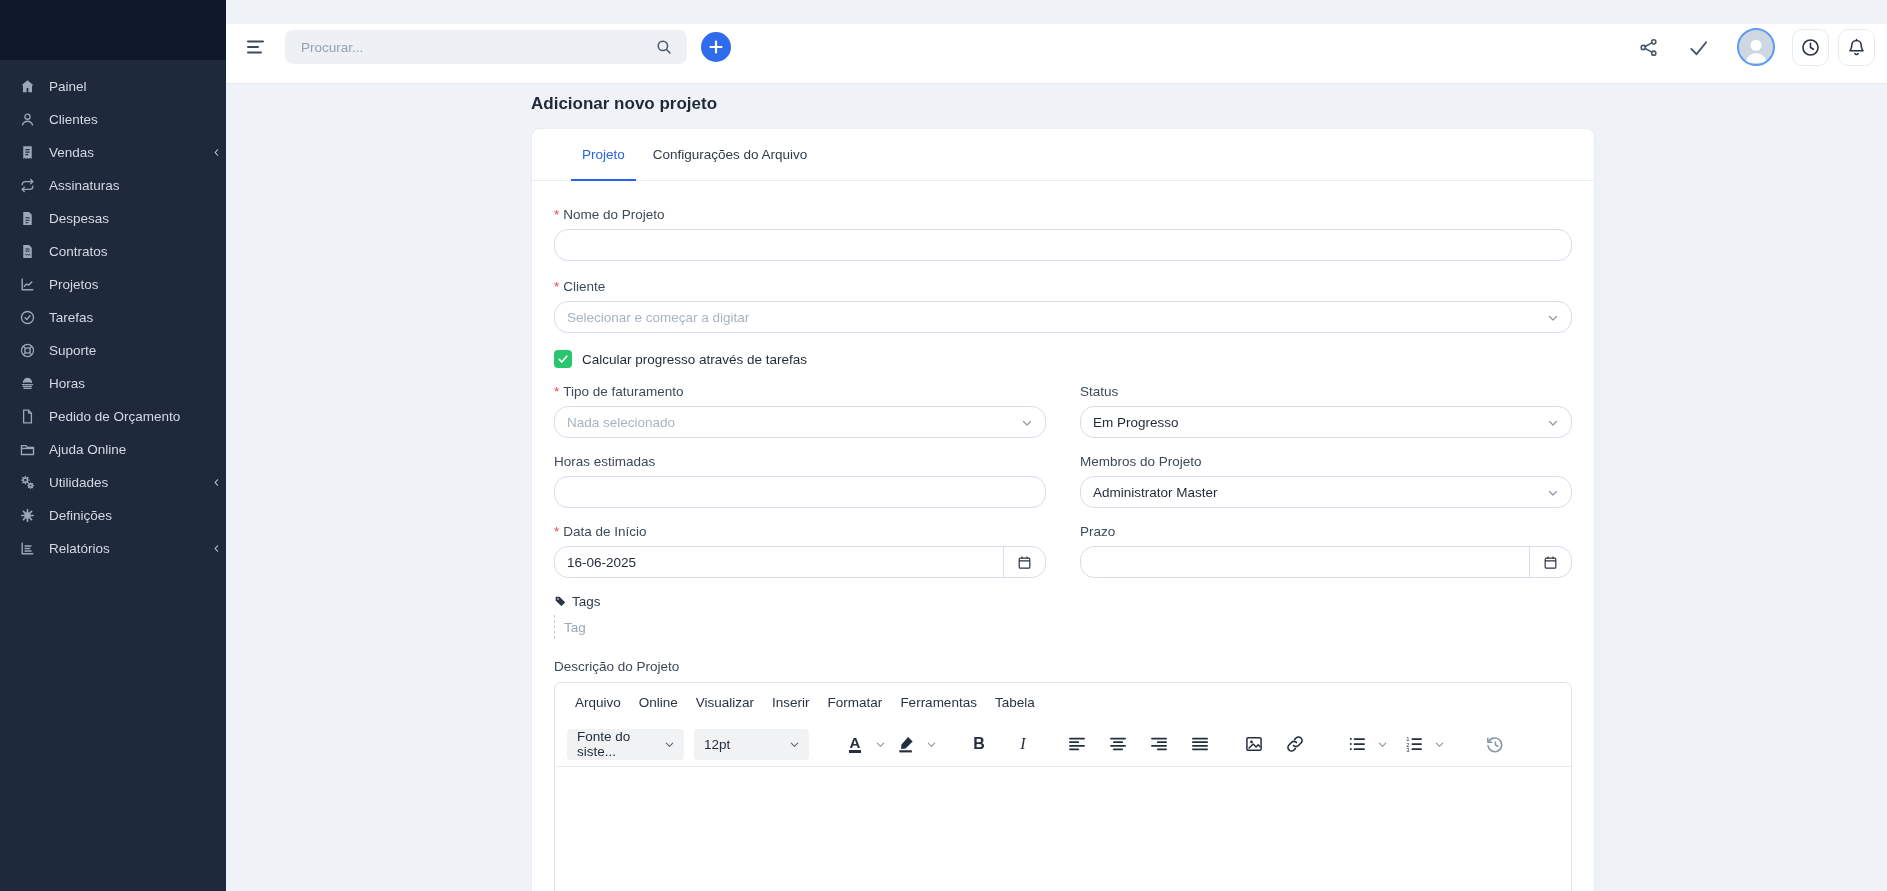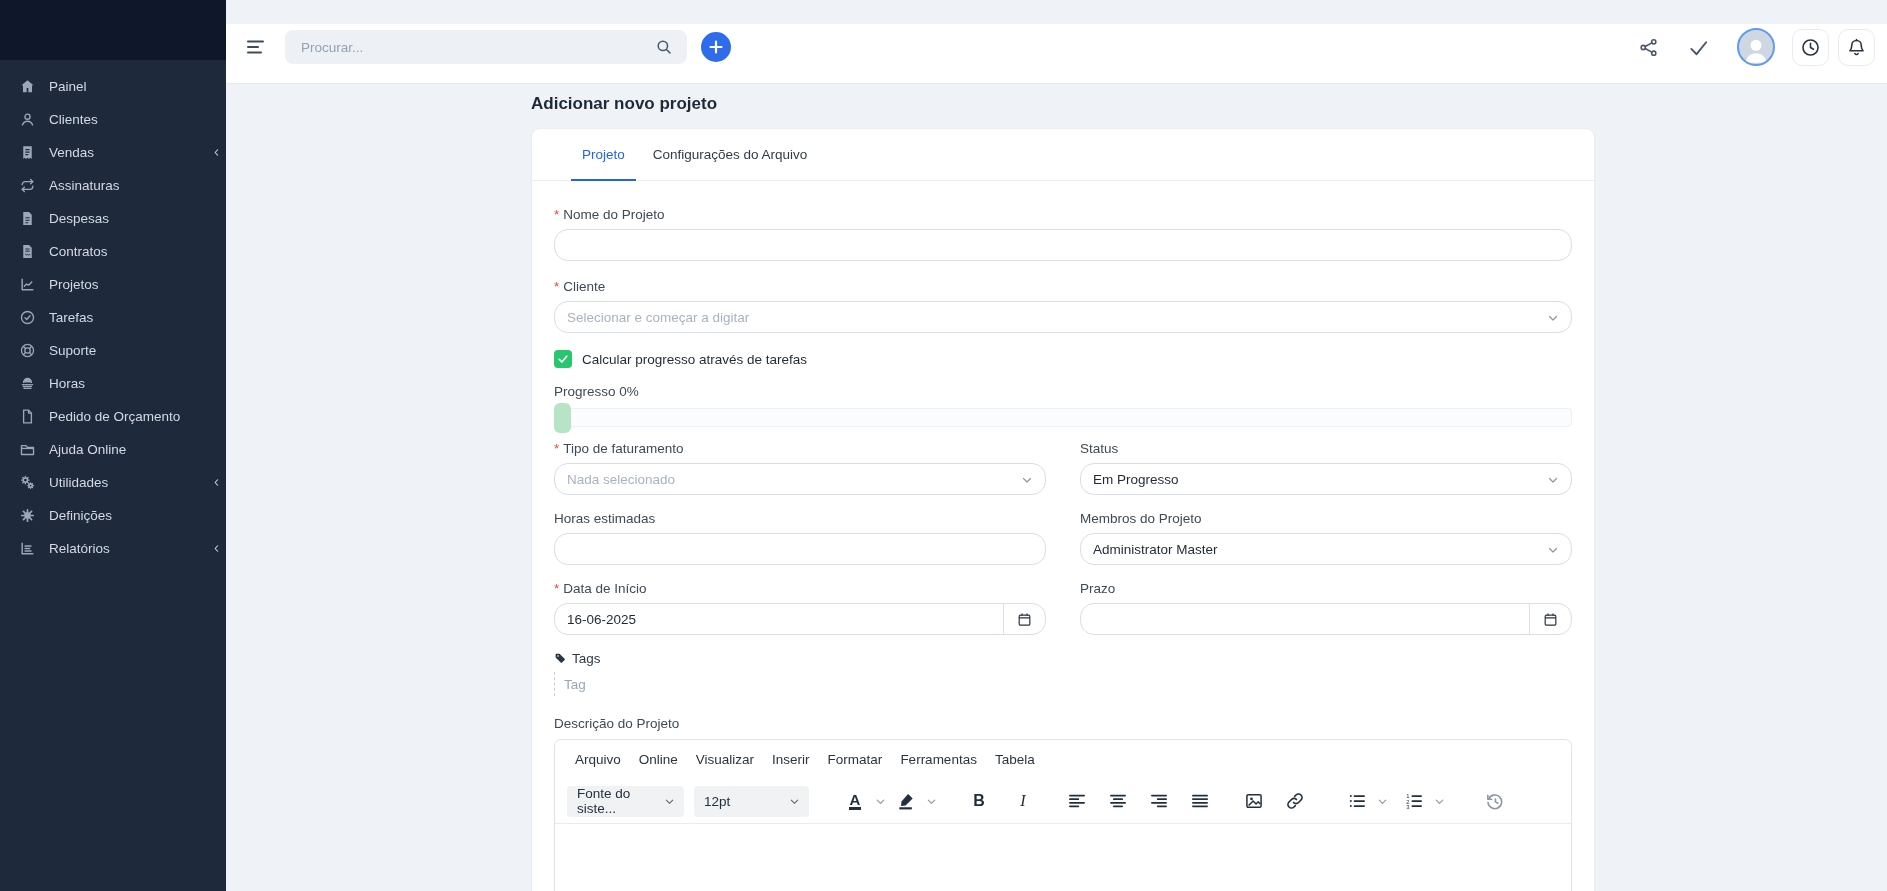--- a/index.html
+++ b/index.html
@@ -343,27 +343,20 @@
 
       <div class="check-row">
         <div class="checkbox">
           <svg width="12" height="12" viewBox="0 0 24 24" fill="none" stroke="currentColor" stroke-width="3.4" stroke-linecap="round" stroke-linejoin="round">
               <path d="M4.5 12.8 9.7 18 19.5 6.5"></path>
             </svg>
         </div>
         <span class="txt">Calcular progresso através de tarefas</span>
       </div>
 
-      <div class="progress-group">
-        <div class="lbl" style="margin-bottom:4px">Progresso 0%</div>
-        <div class="slider">
-          <div class="slider-track"></div>
-          <div class="slider-handle"></div>
-        </div>
-      </div>
 
       <div class="grid2">
         <div>
           <div class="lbl">
             <span class="req">*</span>
             <span>Tipo de faturamento</span>
           </div>
           <div class="select">
             <span class="ph">Nada selecionado</span>
             <svg class="dchev" viewBox="0 0 24 24" fill="none" stroke="currentColor" stroke-width="2.4" stroke-linecap="round" stroke-linejoin="round">

